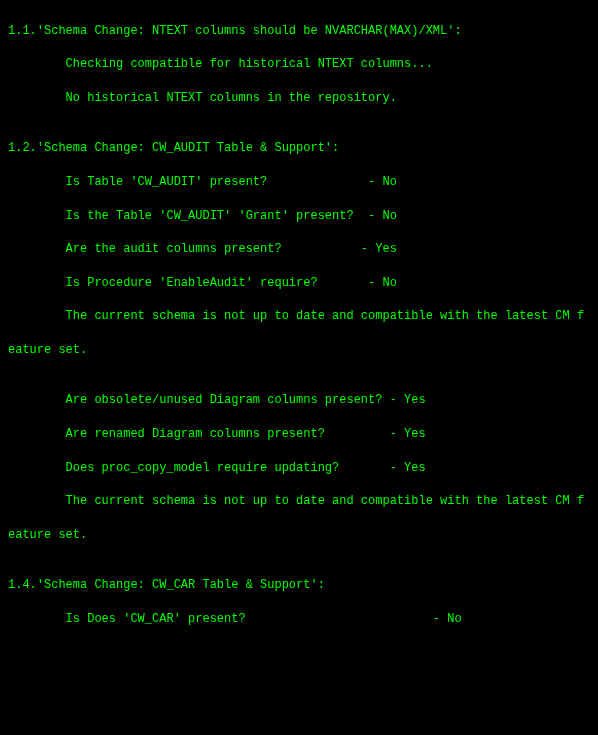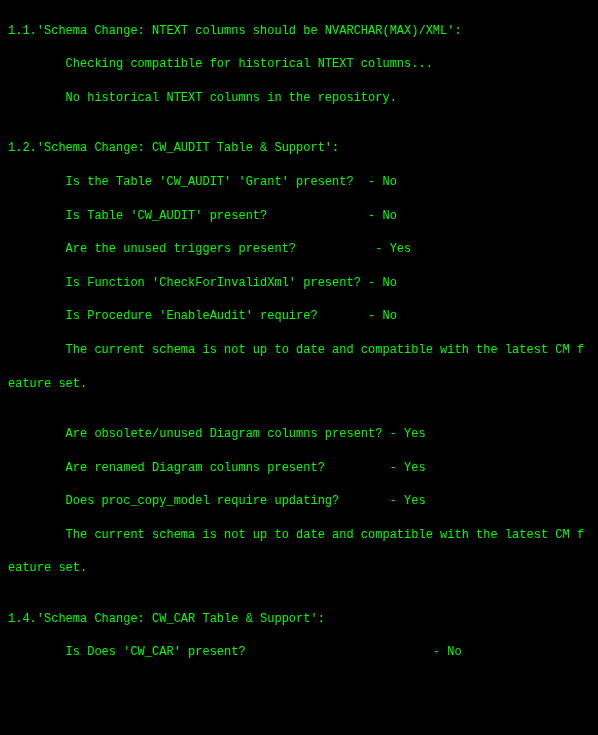--- a/index.html
+++ b/index.html
@@ -28,24 +28,23 @@
   </style>
 </head>
 <body>
 
 <div class="terminal">
 <span class="line">1.1.'Schema Change: NTEXT columns should be NVARCHAR(MAX)/XML':</span>
 <span class="line">        Checking compatible for historical NTEXT columns...</span>
 <span class="line">        No historical NTEXT columns in the repository.</span>
 <span class="line"></span>
 <span class="line">1.2.'Schema Change: CW_AUDIT Table &amp; Support':</span>
+<span class="line">        Is Table 'CW_AUDIT' present?              - No</span>
 <span class="line">        Is the Table 'CW_AUDIT' 'Grant' present?  - No</span>
-<span class="line">        Is Table 'CW_AUDIT' present?              - No</span>
-<span class="line">        Are the unused triggers present?           - Yes</span>
-<span class="line">        Is Function 'CheckForInvalidXml' present? - No</span>
+<span class="line">        Are the audit columns present?           - Yes</span>
 <span class="line">        Is Procedure 'EnableAudit' require?       - No</span>
 <span class="line">        The current schema is not up to date and compatible with the latest CM f</span>
 <span class="line">eature set.</span>
 <span class="line"></span>
 <span class="line">        Are obsolete/unused Diagram columns present? - Yes</span>
 <span class="line">        Are renamed Diagram columns present?         - Yes</span>
 <span class="line">        Does proc_copy_model require updating?       - Yes</span>
 <span class="line">        The current schema is not up to date and compatible with the latest CM f</span>
 <span class="line">eature set.</span>
 <span class="line"></span>

